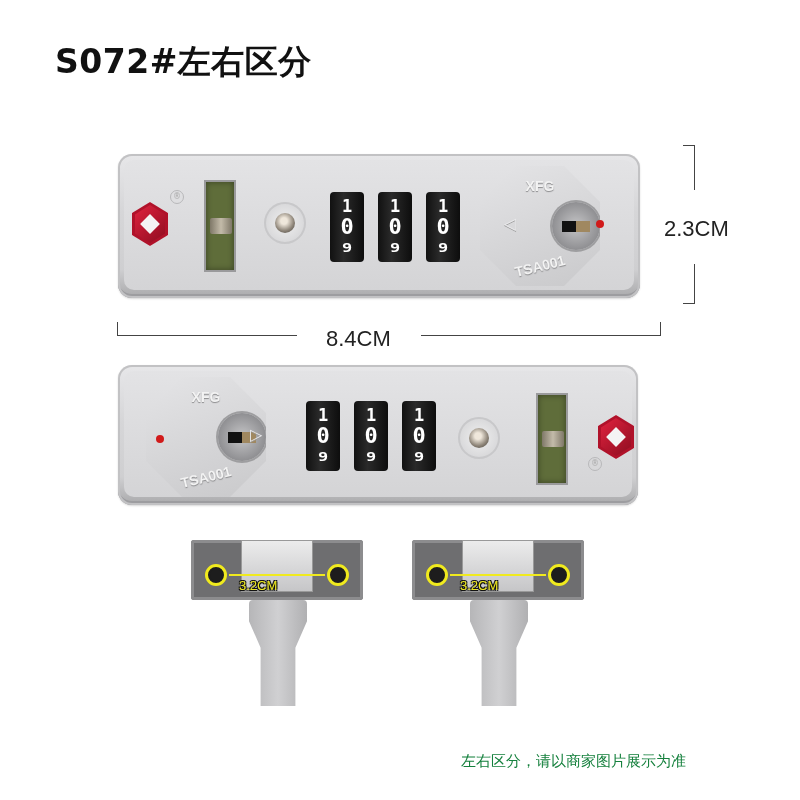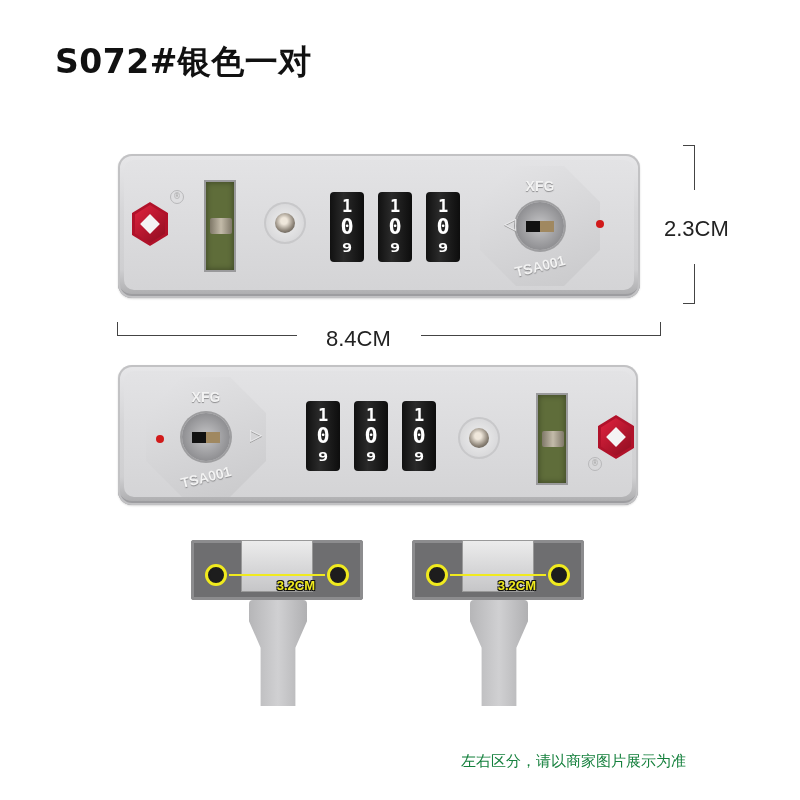--- a/index.html
+++ b/index.html
@@ -36,44 +36,44 @@
   .rivet::after { content: ""; position: absolute; left: 11px; top: 11px; width: 20px; height: 20px; border-radius: 50%;
                   background: radial-gradient(circle at 45% 40%, #efe7db 0 20%, #8d8478 60%, #3f3b36 100%); }
   .dials { position: absolute; display: flex; gap: 14px; }
   .dial { width: 34px; height: 70px; background: linear-gradient(90deg,#111,#2a2a2a 40%,#0d0d0d); border-radius: 4px; position: relative;
           display: flex; flex-direction: column; align-items: center; justify-content: space-between; padding: 4px 0; color: #fff; font-family: "DejaVu Sans Mono", monospace; font-weight: bold; }
   .dial span { font-size: 17px; line-height: 20px; }
   .dial .mid { font-size: 22px; }
   .dial .bot { transform: scaleY(0.7); }
   .keyplate { position: absolute; width: 120px; height: 120px; background: linear-gradient(160deg,#e4e4e6,#c9c9cb);
               clip-path: polygon(30% 0,70% 0,100% 30%,100% 70%,70% 100%,30% 100%,0 70%,0 30%);
-              display: flex; align-items: center; justify-content: center; }
+              display: flex; align-items: center; justify-content: flex-end; }
   .keyplate .brand { position: absolute; top: 12px; width: 100%; text-align: center; font-weight: bold; font-size: 14px; color: #f3f3f3; text-shadow: 0 1px 1px #8a8a8c; font-family: "Liberation Sans", sans-serif; }
   .keyplate .model { position: absolute; bottom: 12px; width: 100%; text-align: center; font-weight: bold; font-size: 14px; color: #f3f3f3; text-shadow: 0 1px 1px #8a8a8c; transform: rotate(-14deg); font-family: "Liberation Sans", sans-serif; }
   .keyhole { width: 48px; height: 48px; border-radius: 50%; background: radial-gradient(circle,#c5c5c7 0,#8f8f92 70%); box-shadow: 0 0 0 2px #9e9ea0; position: relative; }
   .keyhole::after { content: ""; position: absolute; left: 10px; top: 19px; width: 28px; height: 11px; background: linear-gradient(90deg,#111 0 50%,#a08860 50%); }
   .red-dot { position: absolute; width: 8px; height: 8px; border-radius: 50%; background: #d11a1a; }
   .arrow-mark { position: absolute; font-size: 16px; color: #eaeaec; text-shadow: 0 1px 0 #999; }
 
   
   .hasp { position: absolute; width: 172px; height: 170px; }
   .hasp .base { position: absolute; left: 0; top: 0; width: 172px; height: 60px; background: #6e6e70; border-radius: 3px;
                 box-shadow: inset 0 0 0 3px #8c8c8e; }
   .hasp .hinge { position: absolute; left: 50px; top: 0; width: 72px; height: 52px; background: linear-gradient(180deg,#ececec,#c6c6c8); border: 1px solid #999; }
   .hasp .stem { position: absolute; left: 58px; top: 60px; width: 58px; height: 106px; background: linear-gradient(90deg,#b6b6b8,#d0d0d2,#b0b0b2);
                 clip-path: polygon(0 0,100% 0,100% 20%,80% 45%,80% 100%,20% 100%,20% 45%,0 20%); border-radius: 4px; }
   .hasp .ring { position: absolute; top: 24px; width: 22px; height: 22px; border-radius: 50%; border: 3px solid #f0ea1e; background: #1d1d1d; box-shadow: 0 0 0 2px #1d1d1d inset; }
   .hasp .line { position: absolute; left: 38px; top: 34px; width: 96px; height: 2px; background: #f0ea1e; }
-  .hasp .meas { position: absolute; left: 48px; top: 38px; width: 76px; text-align: right; font-size: 13px; font-weight: bold; color: #f0ea1e;
+  .hasp .meas { position: absolute; left: 48px; top: 38px; width: 76px; text-align: left; font-size: 13px; font-weight: normal; color: #f0ea1e;
                 text-shadow: 1px 1px 0 #111,-1px -1px 0 #111,1px -1px 0 #111,-1px 1px 0 #111; font-family: "Liberation Sans", sans-serif; }
 </style>
 </head>
 <body>
 
-<div class="title">S072#银色一对</div>
+<div class="title">S072#左右区分</div>
 
 <div class="lock" style="left:118px;top:154px;">
   <div class="plate"></div>
   <div class="tsa-logo" style="left:14px;top:48px;">
       <div class="hex"></div>
       <div class="inner"></div>
     </div>
   <div class="reg" style="left:52px;top:36px;">®</div>
   <div class="window" style="left:86px;top:26px;">
       <div class="latch"></div>

